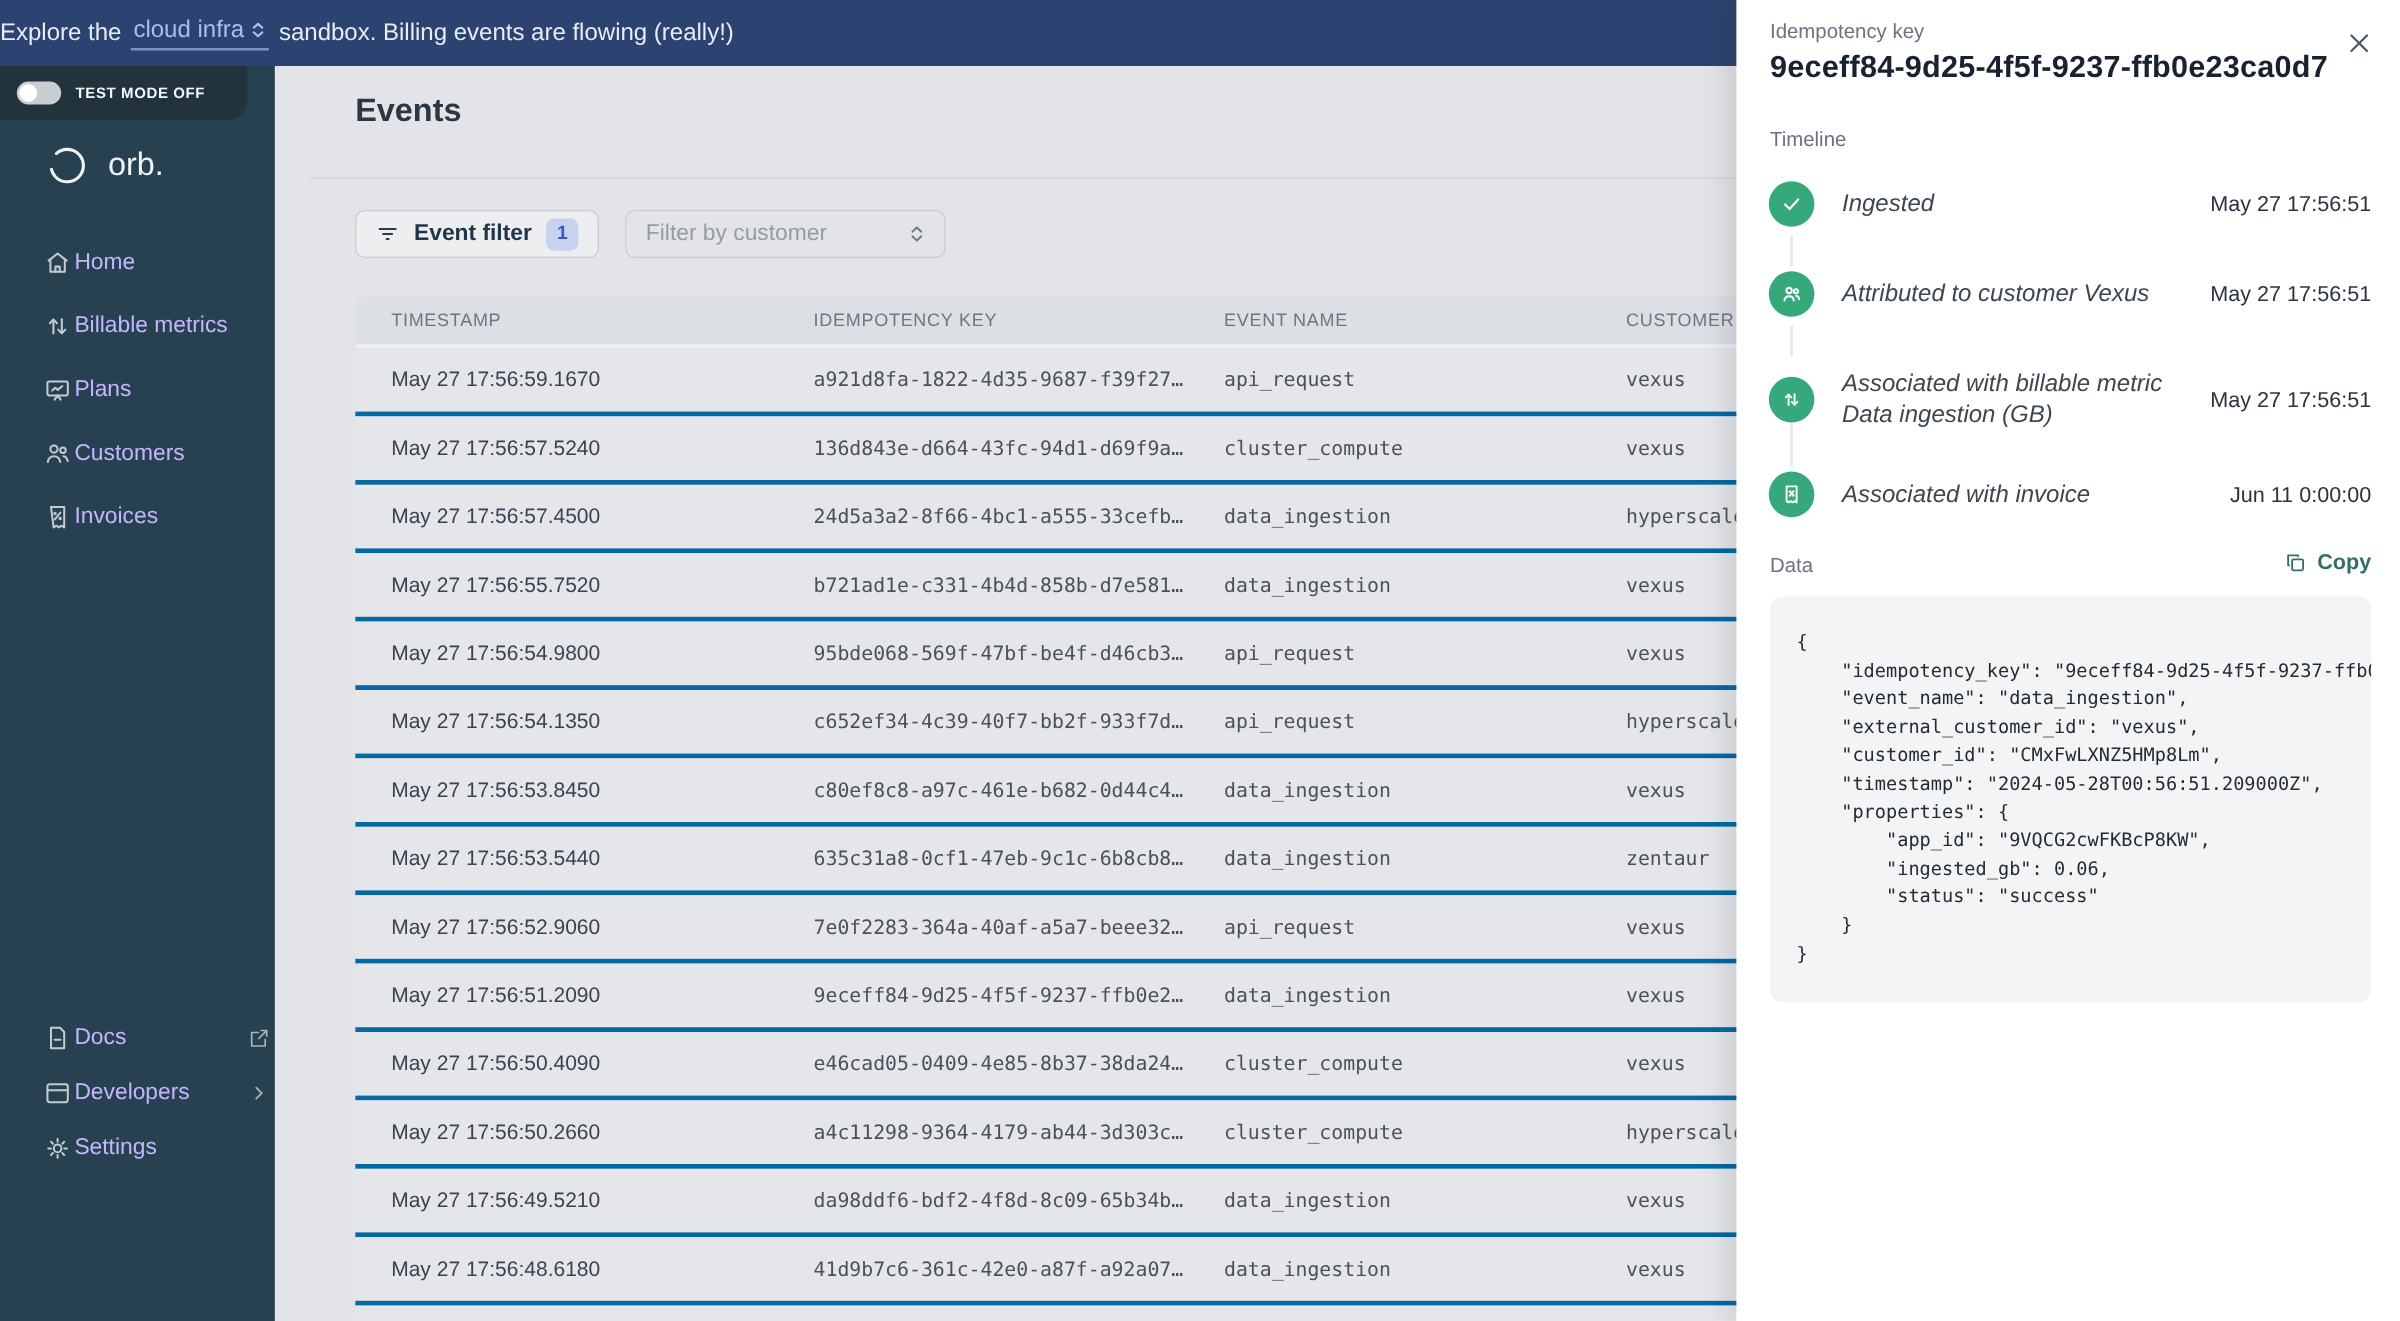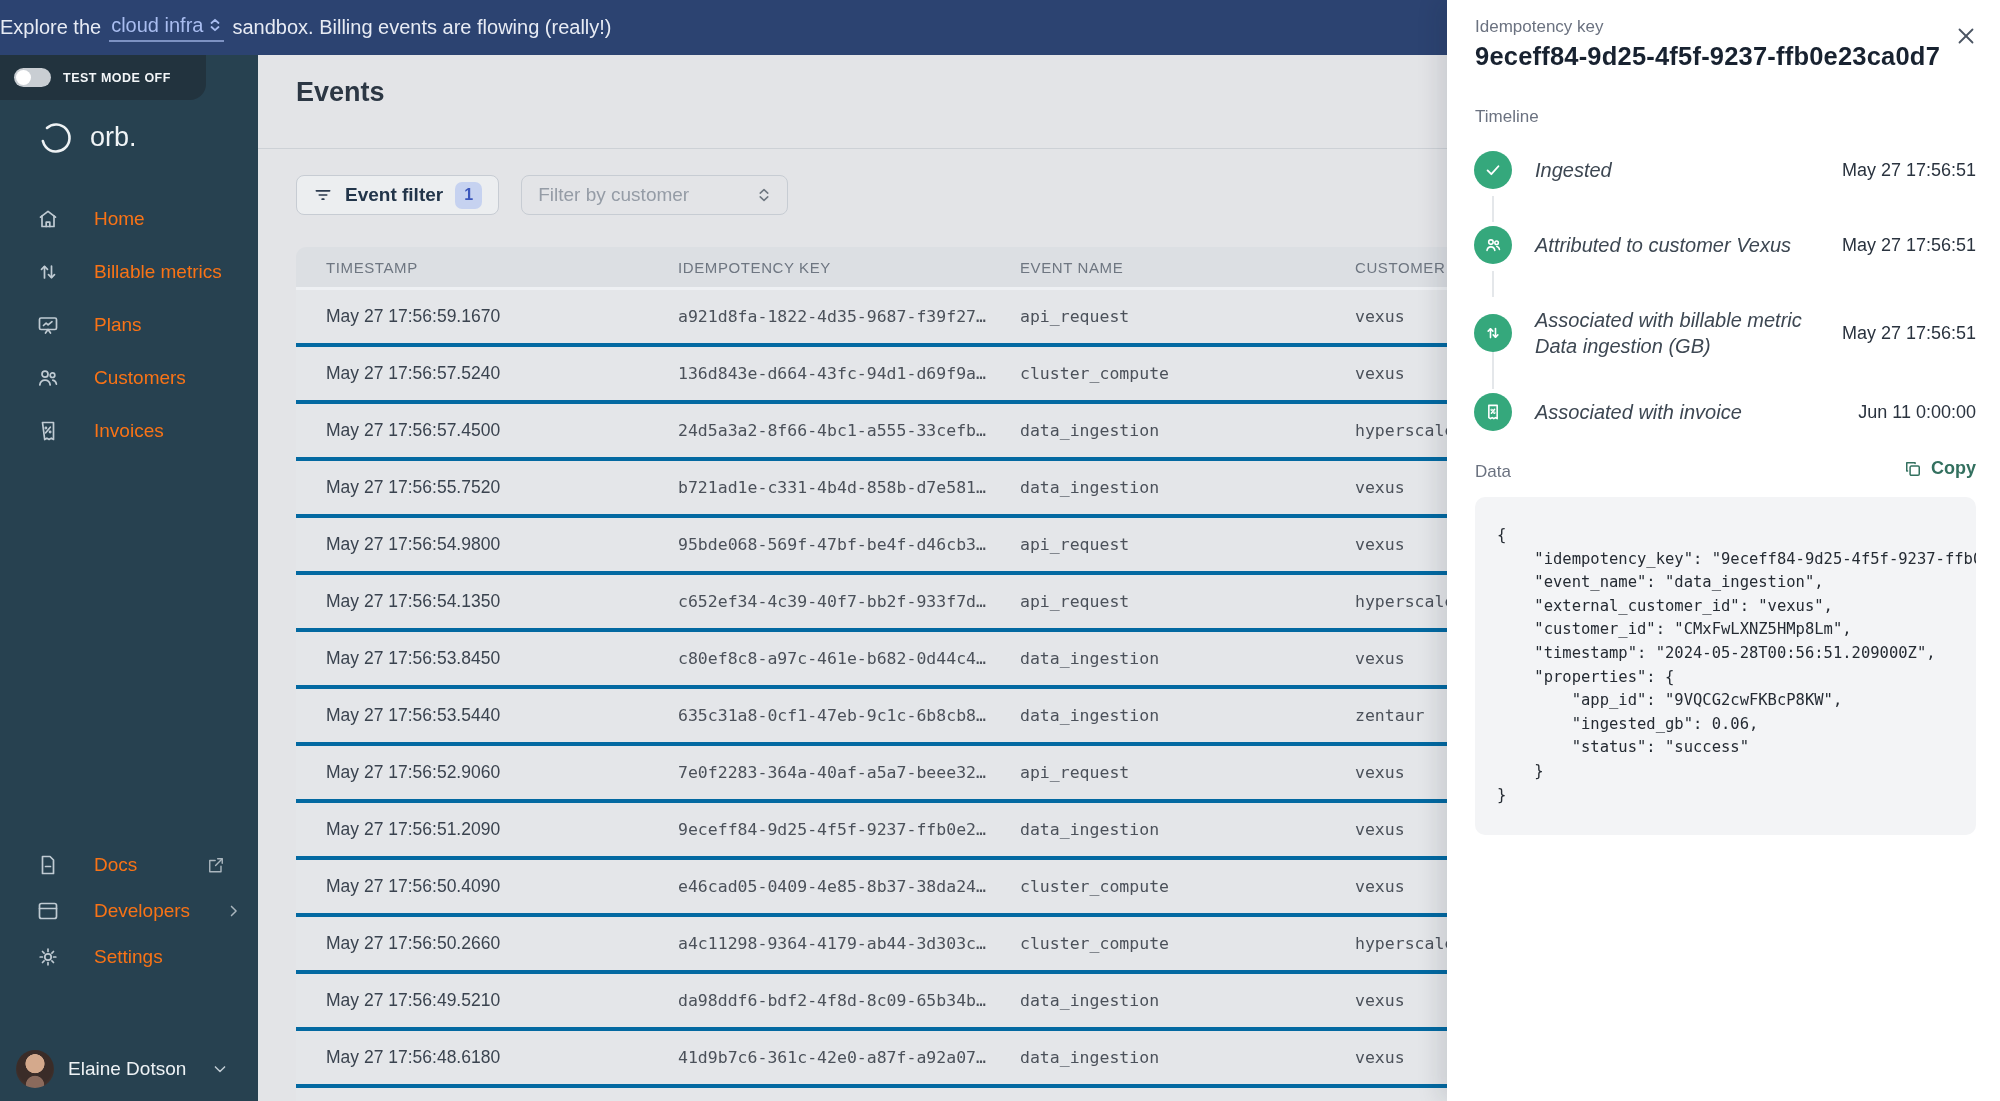--- a/index.html
+++ b/index.html
@@ -15,35 +15,35 @@
     position:absolute;left:0;top:0;width:2000px;height:55px;
     background:#2c4371;color:#e7ebf4;font-size:20px;
     display:flex;align-items:center;box-sizing:border-box;gap:8px;
   }
   .banner .env{
     color:#a9bdf0;display:inline-flex;align-items:center;gap:5px;
     border-bottom:2px solid rgba(169,189,240,.65);padding:0 2px 3px 2px;cursor:pointer;
   }
   
   .sidebar{
-    position:absolute;left:0;top:55px;width:258px;height:1046px;
+    position:absolute;left:0;top:55px;width:229px;height:1046px;
     background:#274150;color:#e3eaee;
   }
   .test-badge{
     position:absolute;left:0;top:0;width:206px;height:45px;
     background:#22333e;border-bottom-right-radius:16px;
     display:flex;align-items:center;gap:12px;padding-left:14px;box-sizing:border-box;
   }
   .toggle{width:37px;height:19px;border-radius:10px;background:#c9ced3;position:relative;flex:none;cursor:pointer;}
   .toggle .knob{position:absolute;left:2px;top:2px;width:15px;height:15px;border-radius:50%;background:#ffffff;}
   .test-badge .tm-label{font-size:12.5px;font-weight:700;letter-spacing:.5px;color:#f3f6f8;}
   .logo{position:absolute;left:36px;top:62px;display:flex;align-items:center;gap:14px;}
   .logo .word{font-size:27px;font-weight:500;color:#f0f4f6;}
   .nav{position:absolute;left:0;top:137px;width:258px;}
-  .nav-item{height:53px;display:flex;align-items:center;gap:34px;padding-left:36px;cursor:pointer;font-size:19px;font-weight:500;color:#f97316;}
+  .nav-item{height:53px;display:flex;align-items:center;gap:2px;padding-left:36px;cursor:pointer;font-size:19px;font-weight:500;color:#c4b5fd;}
   .nav-item .ic{color:#c0cbd3;width:24px;height:24px;flex:none;}
   .nav2{position:absolute;left:0;top:787px;width:258px;}
   .nav2 .nav-item{height:46px;}
   .nav-item .trail{margin-left:auto;margin-right:32px;color:#aab6be;width:20px;height:20px;}
   .profile{position:absolute;left:0;top:990px;width:258px;height:48px;display:flex;align-items:center;cursor:pointer;}
   .avatar{
     width:38px;height:38px;border-radius:50%;margin-left:16px;flex:none;
     background:
       radial-gradient(circle at 50% 36%, #d4a98c 0 30%, rgba(212,169,140,0) 32%),
       radial-gradient(circle at 50% 92%, #8a6a5c 0 22%, rgba(138,106,92,0) 24%),
@@ -238,29 +238,20 @@
       <span class="ic">
         <svg viewBox="0 0 24 24" width="24" height="24" fill="none" stroke="currentColor" stroke-width="1.7" stroke-linecap="round">
             <circle cx="12" cy="12" r="3.2"></circle>
             <path d="M12 4.2v2.2M12 17.6v2.2M4.2 12h2.2M17.6 12h2.2M6.5 6.5l1.6 1.6M15.9 15.9l1.6 1.6M6.5 17.5l1.6-1.6M15.9 8.1l1.6-1.6"></path>
           </svg>
       </span>
       <span>Settings</span>
     </div>
   </div>
 
-  <div class="profile">
-    <span class="avatar"></span>
-    <span class="pname">Elaine Dotson</span>
-    <span class="trail">
-      <svg viewBox="0 0 24 24" width="20" height="20" fill="none" stroke="currentColor" stroke-width="1.8" stroke-linecap="round" stroke-linejoin="round">
-          <path d="M6.5 9.5 12 15l5.5-5.5"></path>
-        </svg>
-    </span>
-  </div>
 </div>
 
 <div class="main">
   <div class="page-title">Events</div>
   <div class="main-divider"></div>
 
   <div class="filters">
     <div class="btn-filter">
       <span class="ic">
         <svg viewBox="0 0 24 24" width="20" height="20" fill="none" stroke="currentColor" stroke-width="2" stroke-linecap="round">

